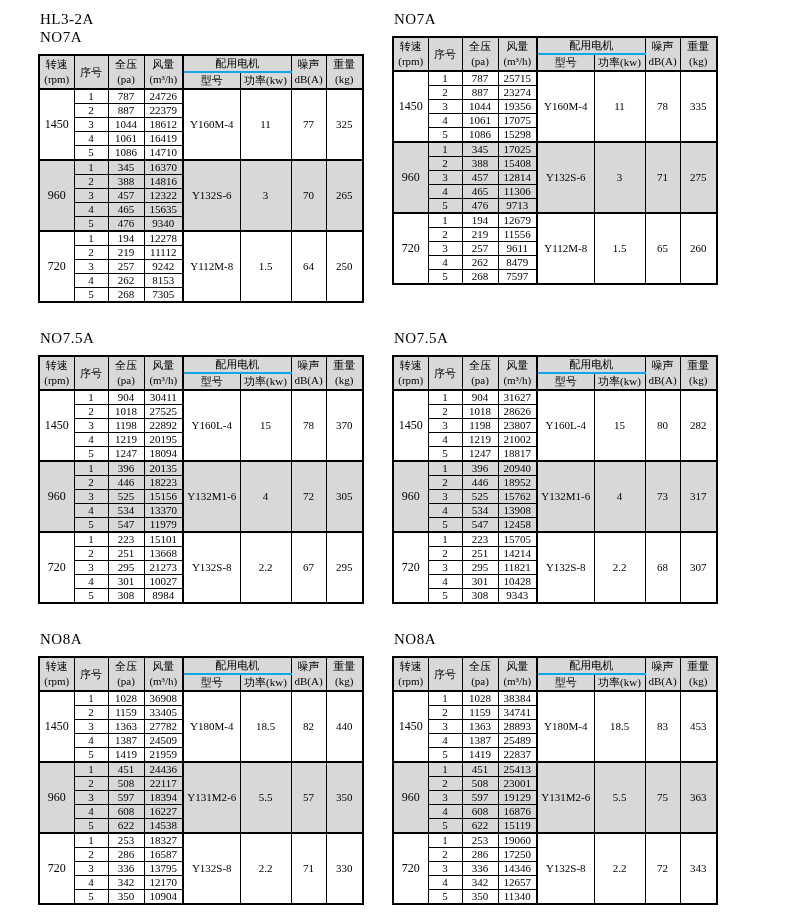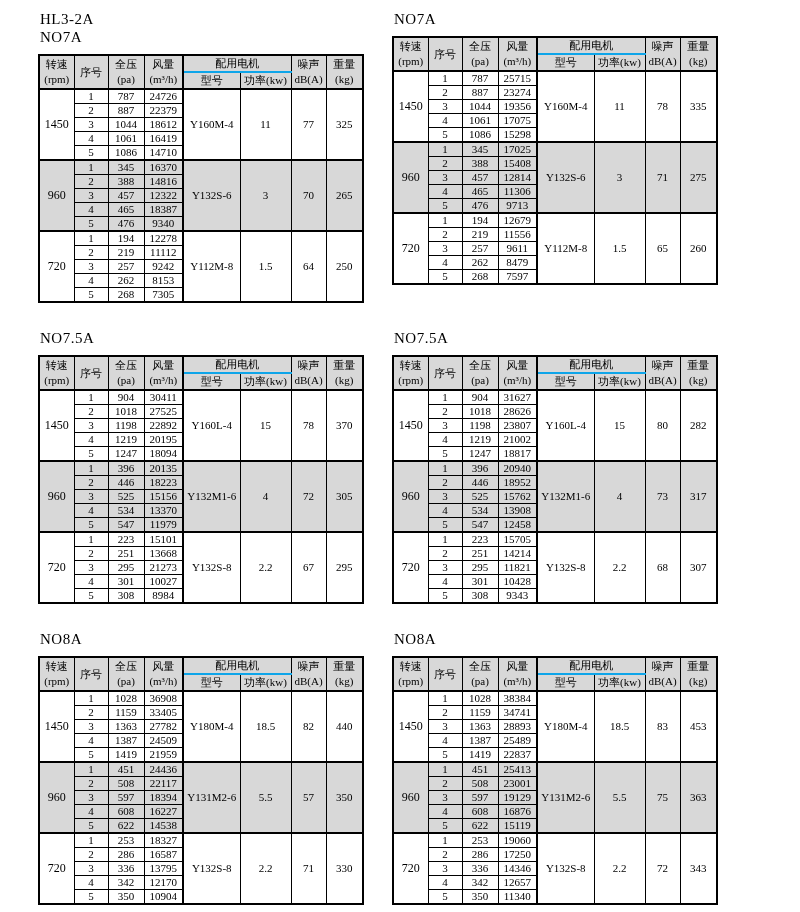--- a/index.html
+++ b/index.html
@@ -141,21 +141,21 @@
                 <td class="thickR">14816</td>
               </tr>
               <tr class="shaded ">
                 <td>3</td>
                 <td>457</td>
                 <td class="thickR">12322</td>
               </tr>
               <tr class="shaded ">
                 <td>4</td>
                 <td>465</td>
-                <td class="thickR">18387</td>
+                <td class="thickR">15635</td>
               </tr>
               <tr class="shaded ">
                 <td>5</td>
                 <td>476</td>
                 <td class="thickR">9340</td>
               </tr>
               <tr class="group-start">
                 <td class="rpm-cell" rowspan="5">720</td>
                 <td>1</td>
                 <td>194</td>

